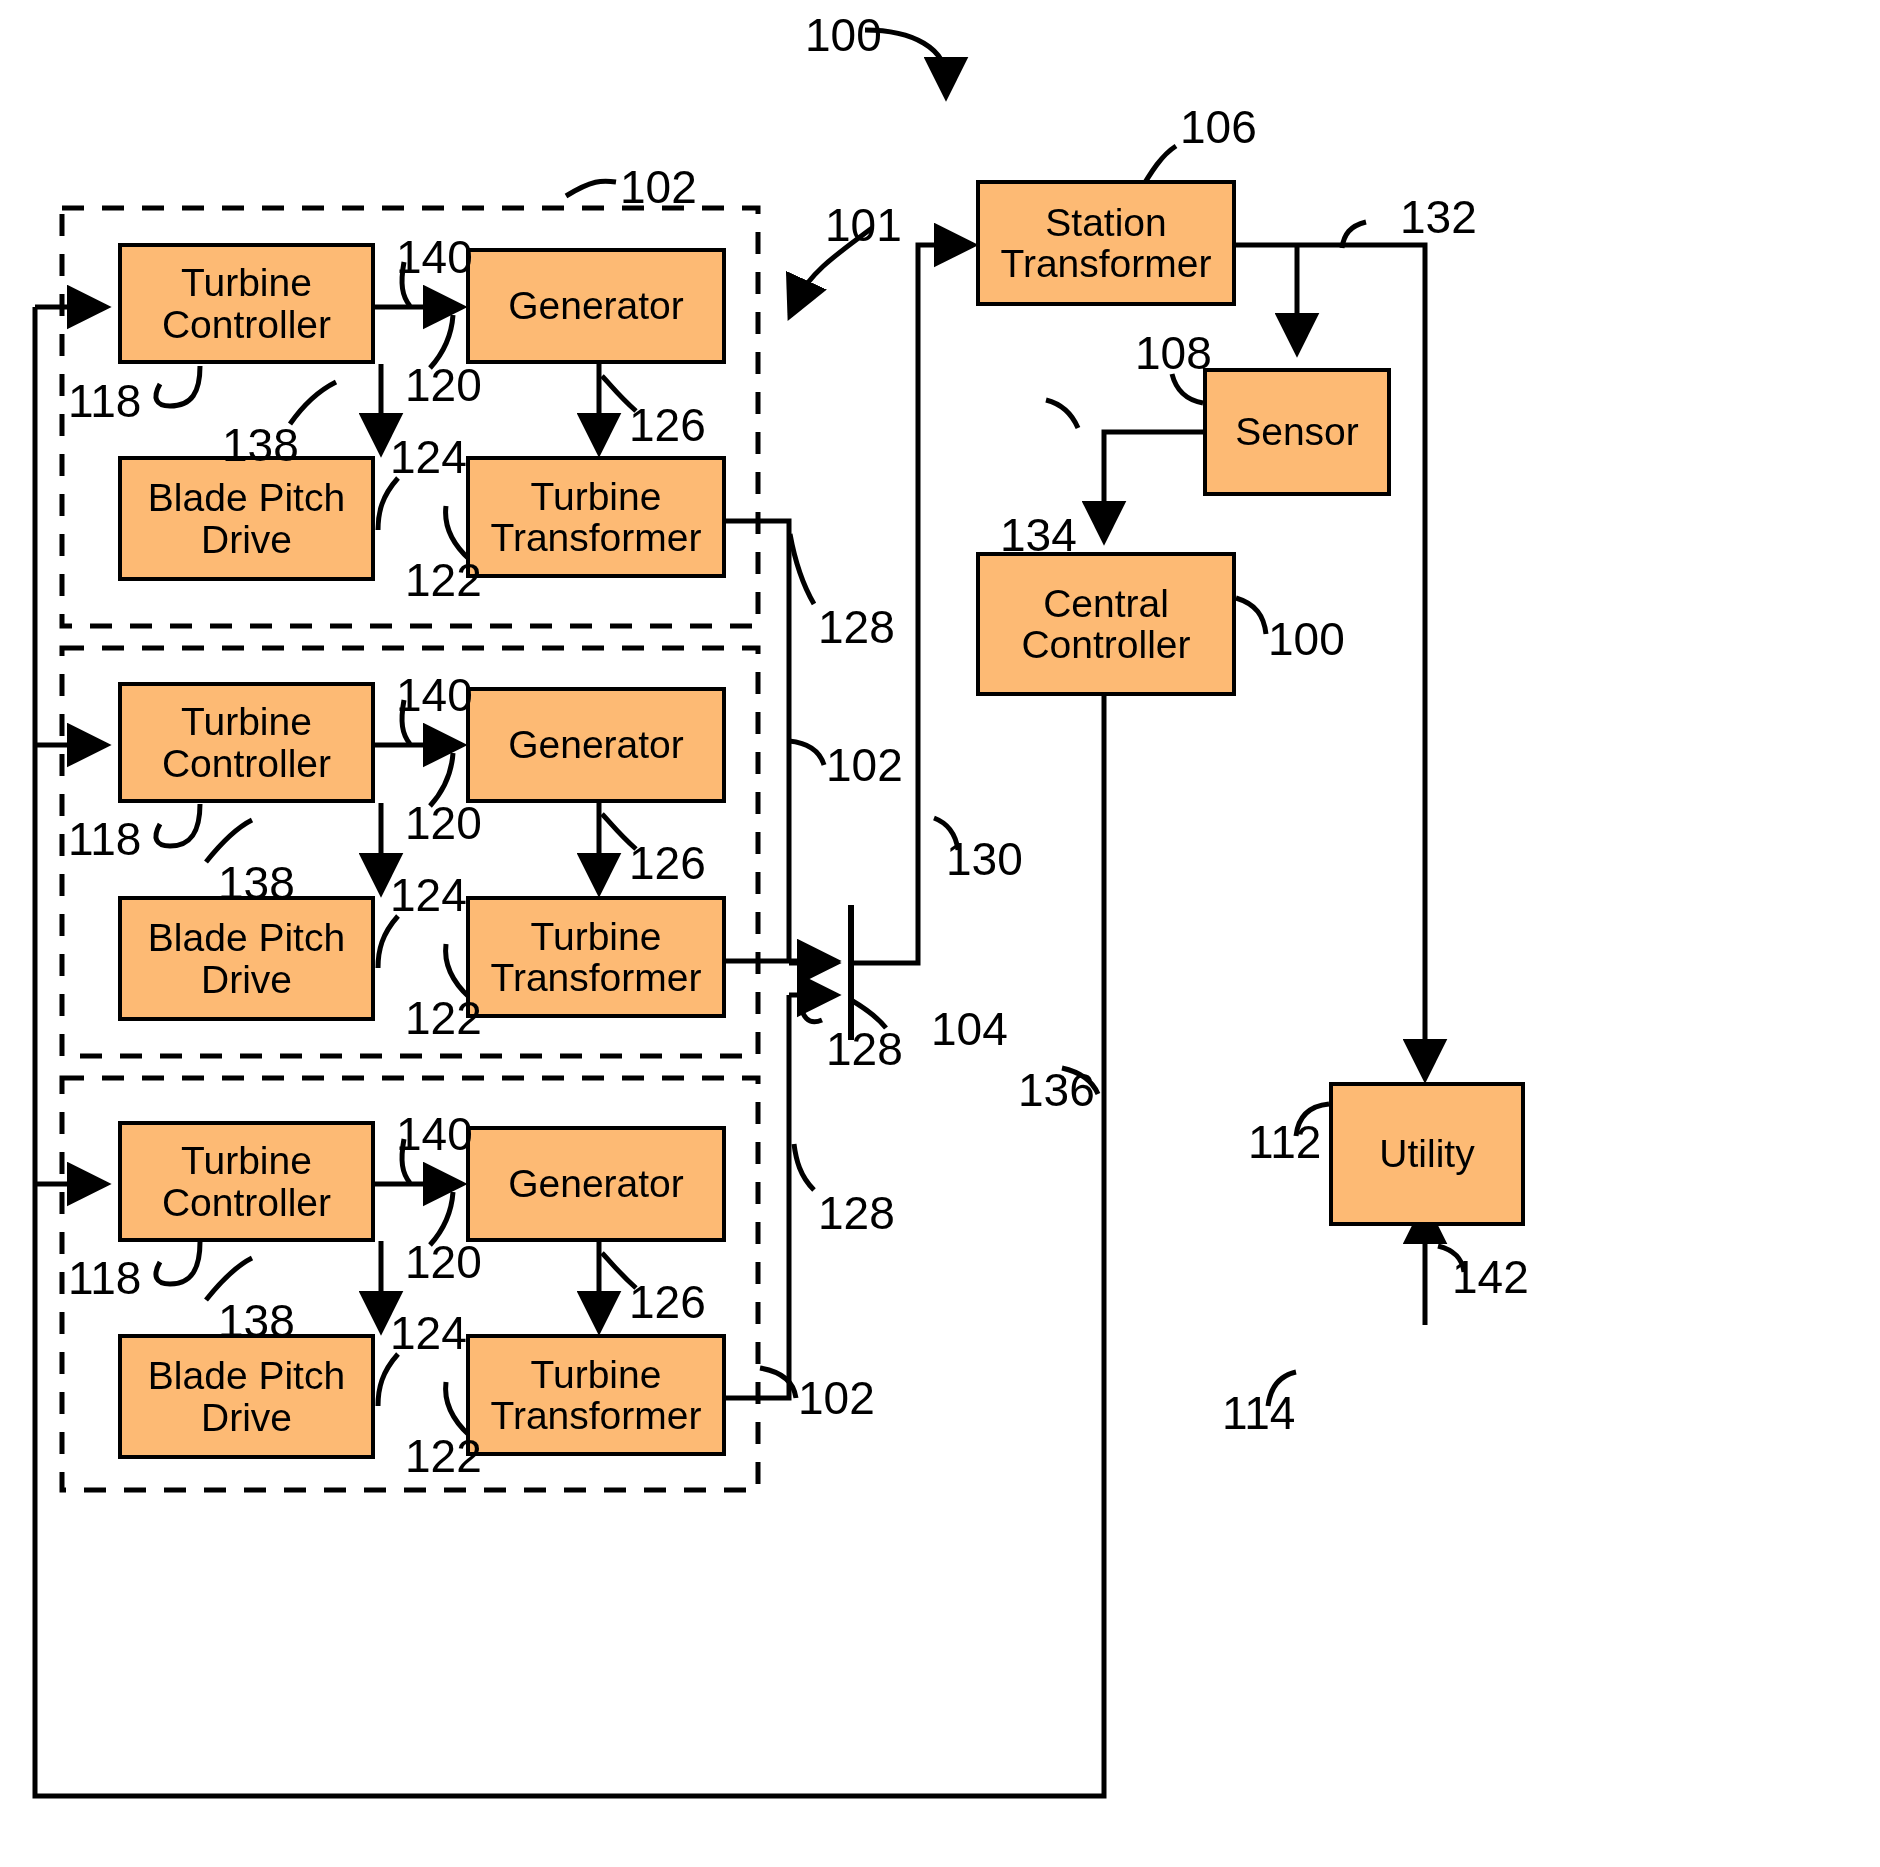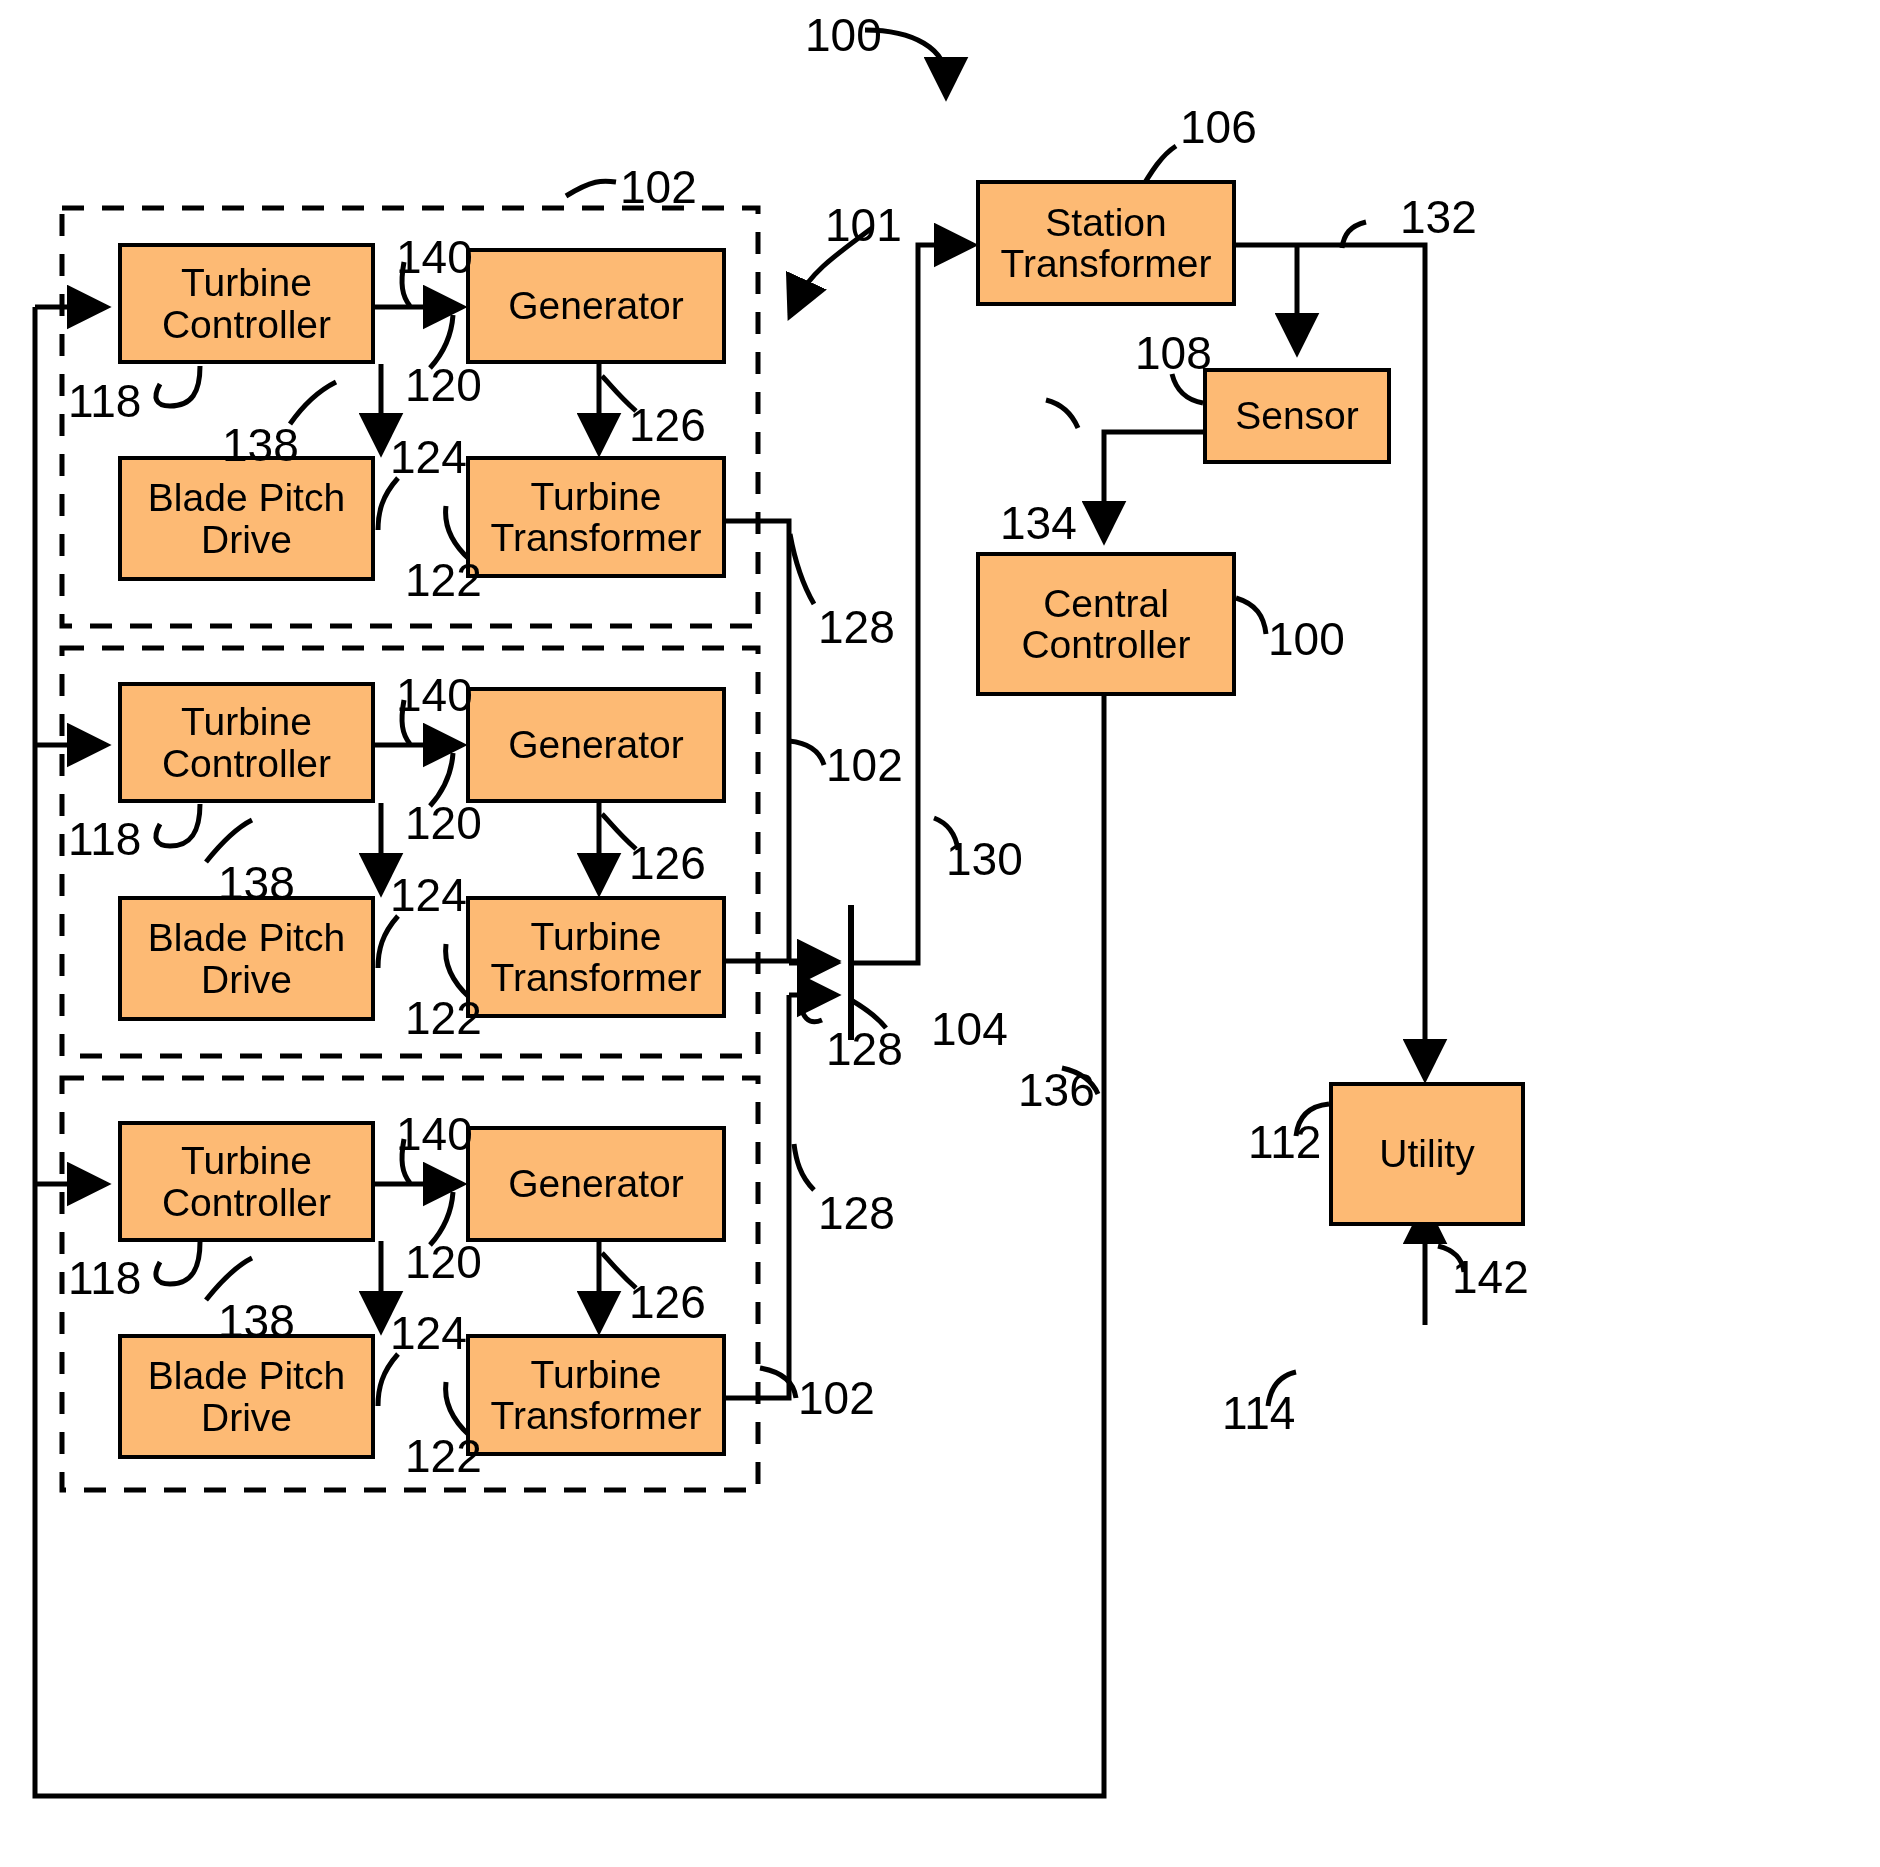--- a/index.html
+++ b/index.html
@@ -176,21 +176,21 @@
 <div class="blk" style="left:118px;top:1334px;width:257px;height:125px;">
   <span>Blade Pitch Drive</span>
 </div>
 <div class="blk" style="left:466px;top:1334px;width:260px;height:122px;">
   <span>Turbine Transformer</span>
 </div>
 
 <div class="blk" style="left:976px;top:180px;width:260px;height:126px;">
   <span>Station Transformer</span>
 </div>
-<div class="blk" style="left:1203px;top:368px;width:188px;height:96px;">
+<div class="blk" style="left:1203px;top:368px;width:188px;height:128px;">
   <span>Sensor</span>
 </div>
 <div class="blk" style="left:976px;top:552px;width:260px;height:144px;">
   <span>Central Controller</span>
 </div>
 <div class="blk" style="left:1329px;top:1082px;width:196px;height:144px;">
   <span>Utility</span>
 </div>
 
 <div class="ref" style="left:805px;top:8px;">100</div>
@@ -224,21 +224,21 @@
 <div class="ref" style="left:629px;top:398px;">126</div>
 <div class="ref" style="left:629px;top:836px;">126</div>
 <div class="ref" style="left:629px;top:1275px;">126</div>
 
 <div class="ref" style="left:818px;top:600px;">128</div>
 <div class="ref" style="left:826px;top:1022px;">128</div>
 <div class="ref" style="left:818px;top:1186px;">128</div>
 
 <div class="ref" style="left:946px;top:832px;">130</div>
 <div class="ref" style="left:1400px;top:190px;">132</div>
-<div class="ref" style="left:1000px;top:496px;">134</div>
+<div class="ref" style="left:1000px;top:508px;">134</div>
 <div class="ref" style="left:1018px;top:1063px;">136</div>
 
 <div class="ref" style="left:222px;top:418px;">138</div>
 <div class="ref" style="left:218px;top:856px;">138</div>
 <div class="ref" style="left:218px;top:1294px;">138</div>
 
 <div class="ref" style="left:396px;top:230px;">140</div>
 <div class="ref" style="left:396px;top:668px;">140</div>
 <div class="ref" style="left:396px;top:1107px;">140</div>
 

